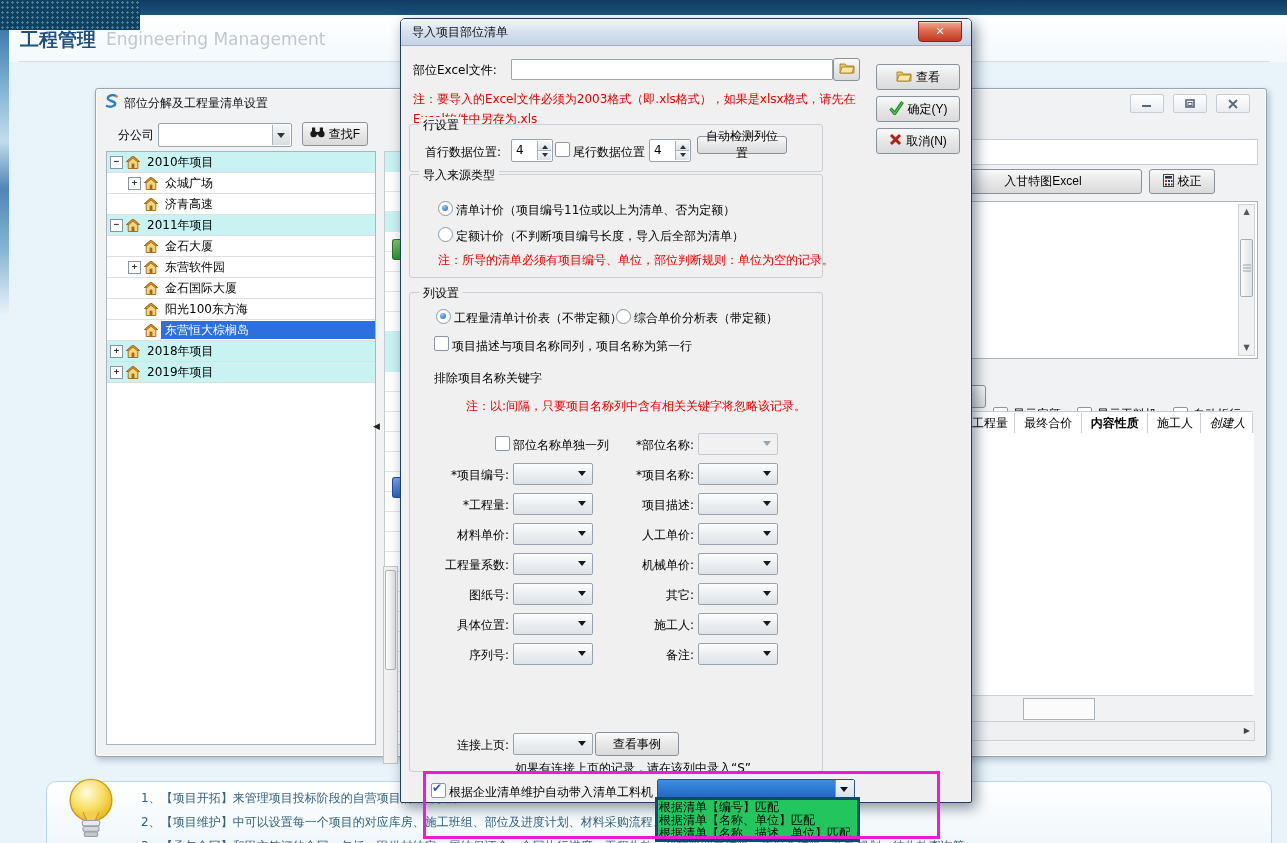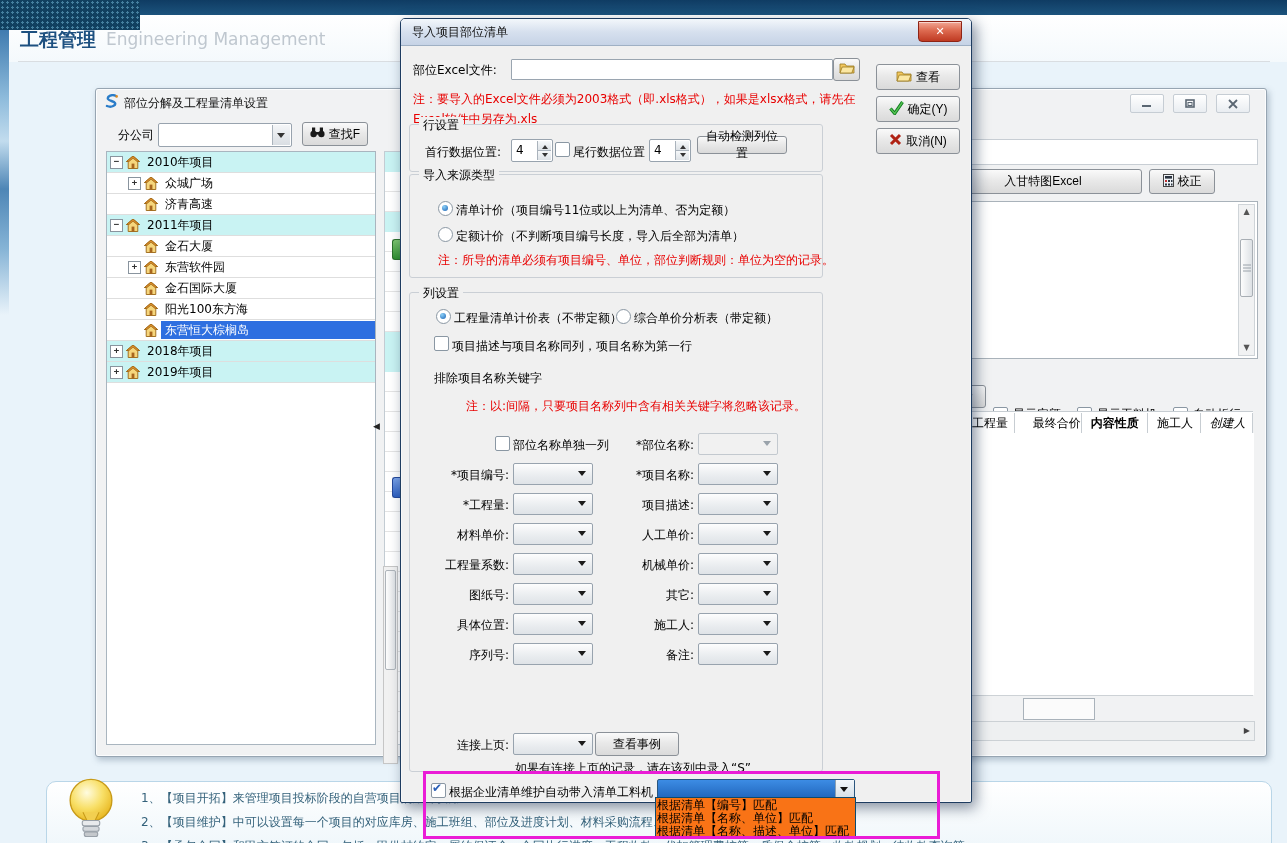--- a/index.html
+++ b/index.html
@@ -69,21 +69,21 @@
   .rp-vscroll .thumb{position:absolute;left:1px;top:34px;width:11px;height:56px;background:linear-gradient(90deg,#fdfdfd,#dde1e5);border:1px solid #a8aeb4;border-radius:2px;}
   .rp-adjust{position:absolute;left:840px;top:296px;width:50px;height:23px;overflow:hidden;}
   .rp-checks{position:absolute;left:897px;top:299px;display:flex;gap:16px;align-items:center;margin-top:18px;}
   .rpcheck{display:inline-flex;align-items:center;gap:5px;}
   .cbx{width:13px;height:13px;background:#fff;border:1px solid #8a97a3;border-radius:2px;position:relative;flex:0 0 13px;}
   .cbx.checked:after{content:"\2714";position:absolute;left:0px;top:-3px;font-size:12px;color:#2a5fb8;}
   .rp-headers{position:absolute;left:855px;top:322px;width:302px;height:22px;display:flex;background:#fff;
               border-top:1px solid #c7cdd2;border-bottom:1px solid #c7cdd2;align-items:center;overflow:hidden;}
   .rp-headers span{display:inline-block;border-right:1px solid #c7cdd2;padding:2px 0 2px 9px;white-space:nowrap;overflow:hidden;}
   .rp-headers span:nth-of-type(1){width:55px;}
-  .rp-headers span:nth-of-type(2){width:57px;text-align:right;}
+  .rp-headers span:nth-of-type(2){width:57px;}
   .rp-headers span:nth-of-type(3){width:57px;font-weight:bold;}
   .rp-headers span:nth-of-type(4){width:43px;}
   .rp-headers span:nth-of-type(5){width:43px;font-style:italic;}
   .rp-body{position:absolute;left:855px;top:344px;width:302px;height:262px;background:#fff;border-left:1px solid #d5dade;}
   .rp-footer{position:absolute;left:855px;top:606px;width:302px;height:26px;background:#f1f2f3;border-top:1px solid #cdd2d6;}
   .rp-input{position:absolute;left:927px;top:609px;width:66px;height:18px;background:#fbfbfb;border:1px solid #a9b2ba;}
   .rp-hscroll{position:absolute;left:855px;top:632px;width:302px;height:18px;background:#eef0f1;border:1px solid #ccd1d5;}
   .rp-hscroll .rarrow{position:absolute;right:4px;top:4px;font-size:8px;color:#444;}
 
   
@@ -138,21 +138,21 @@
   .excl-note{position:absolute;left:63px;top:352px;color:#e80000;}
   .bottomrow-label{position:absolute;left:46px;top:738px;white-space:nowrap;}
   .bcb{position:absolute;left:28px;top:737px;}
   .bluecmb{position:absolute;left:254px;top:733px;width:196px;height:20px;border:1px solid #2a567e;border-radius:2px;
      background:linear-gradient(#3c8ce4,#1e62b8);}
   .bluecmb .abox{position:absolute;right:0;top:0;bottom:0;width:18px;background:linear-gradient(#f2f7fb,#d3dde6);
      border-left:1px solid #8aa0b4;}
   .bluecmb .abox:after{content:"";position:absolute;left:4px;top:7px;border:4px solid transparent;border-top:5px solid #111;}
 
   
-  .ddlist{position:absolute;left:655px;top:797px;width:199px;background:#f97316;border:1px solid #0c4a6e;z-index:20;}
+  .ddlist{position:absolute;left:655px;top:797px;width:199px;background:#22c55e;border:3px solid #0c4a6e;z-index:20;}
   .dditem{height:13px;line-height:14px;overflow:hidden;white-space:nowrap;padding-left:1px;}
   .pinkbox{position:absolute;left:423px;top:771px;width:511px;height:62px;border:3px solid #ea1cd6;z-index:30;pointer-events:none;}
 </style>
 </head>
 <body>
 
 <div class="page">
 
   <div class="topbar"></div>
   <div class="dots"></div>

